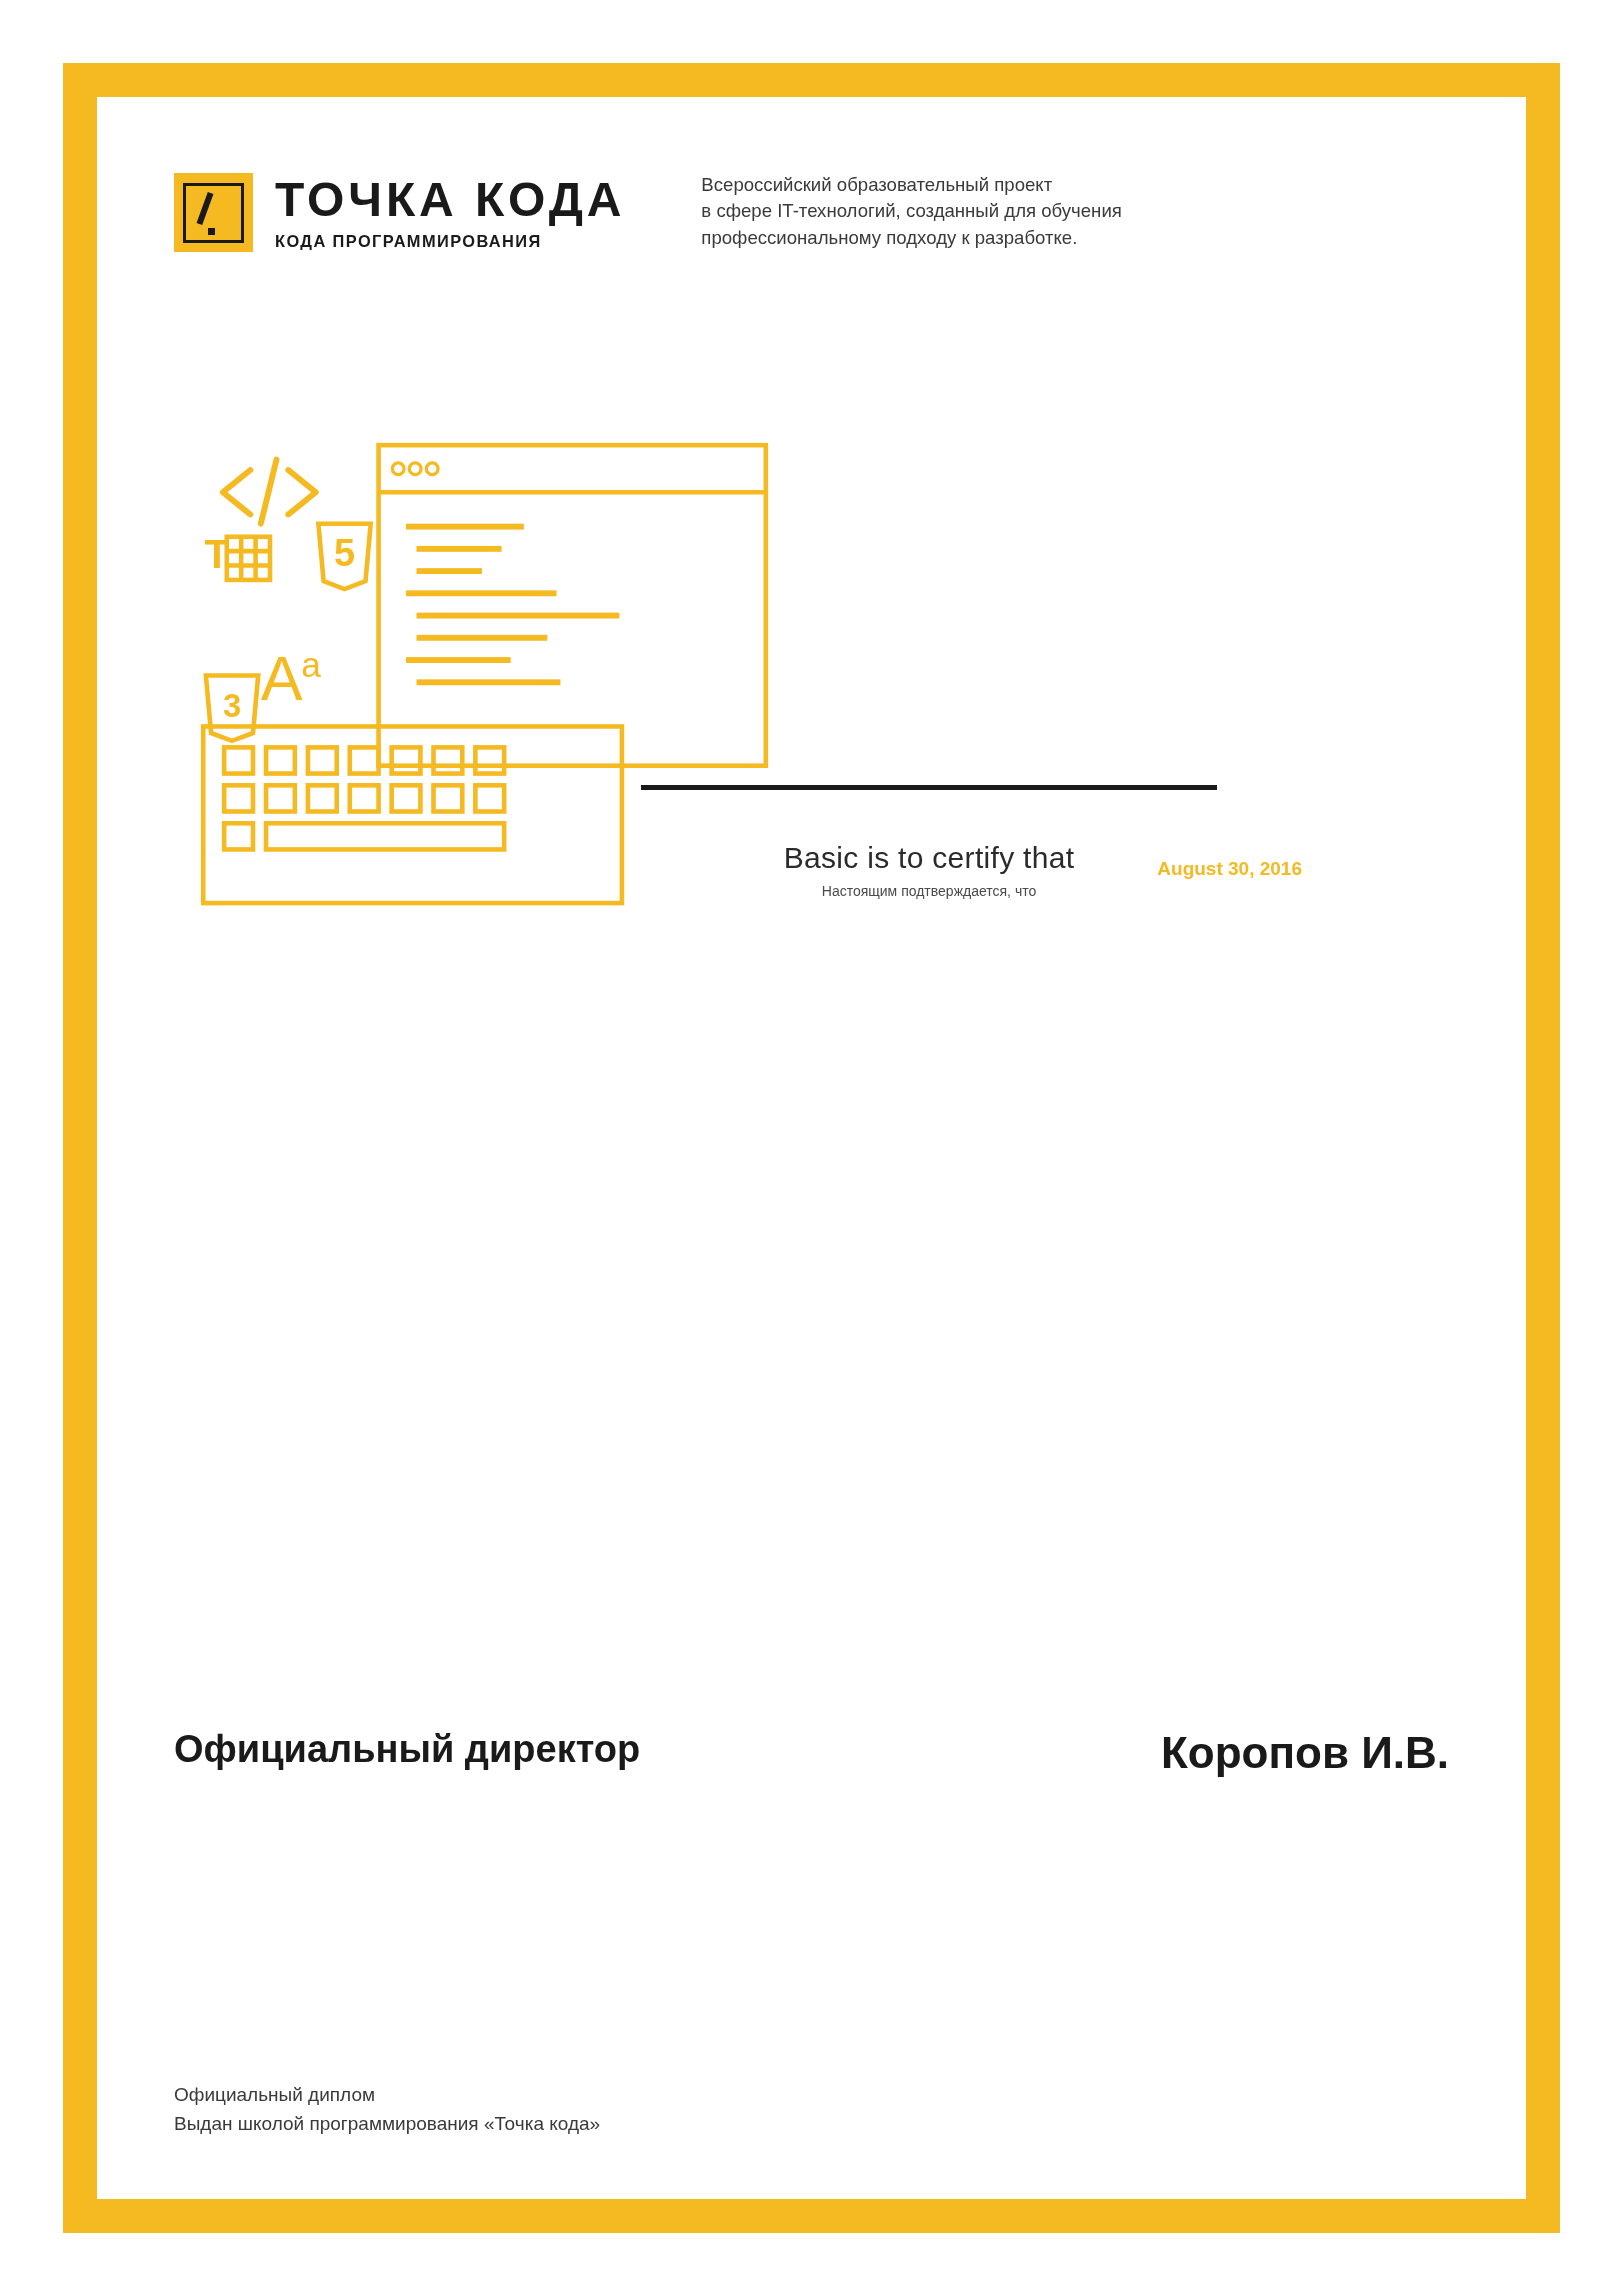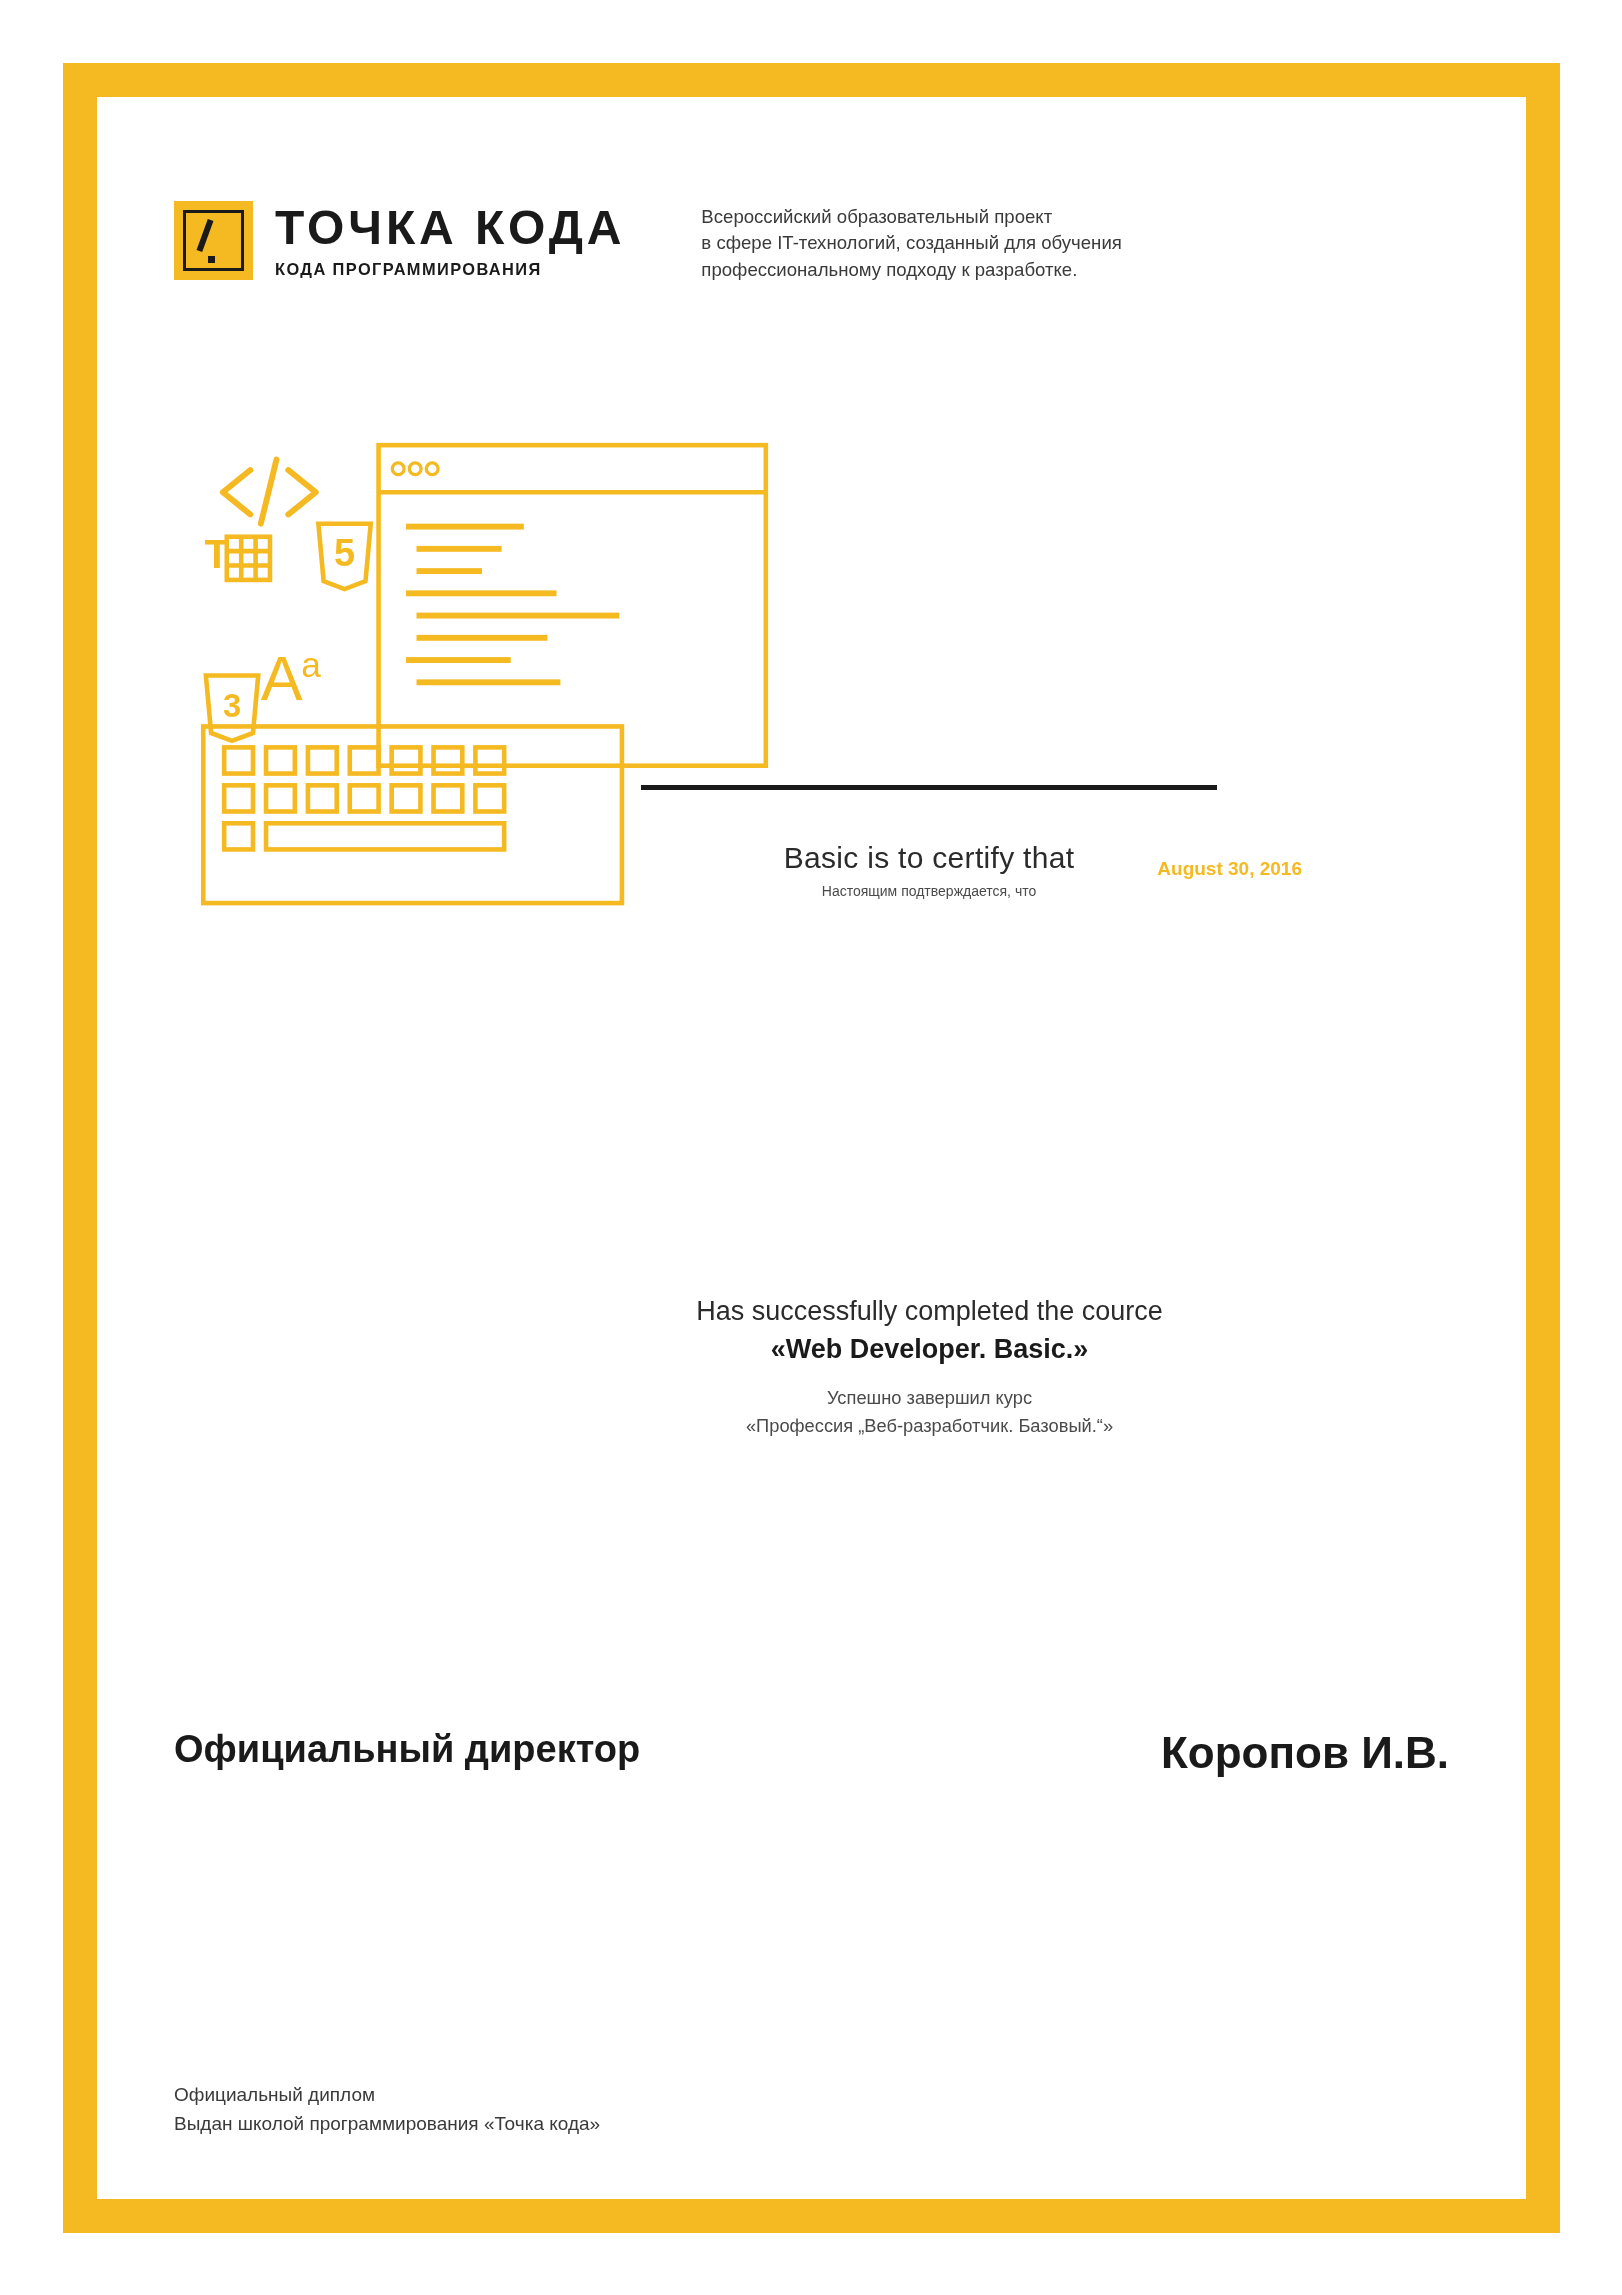--- a/index.html
+++ b/index.html
@@ -37,22 +37,21 @@
     background: #ffffff;
   }
 
   
   .header {
     position: absolute;
     left: 174px;
     top: 165px;
     width: 1243px;
     display: flex;
-    align-items: center;
-    margin-top: 32px;
+    align-items: flex-end;
   }
   .brand {
     display: flex;
     align-items: flex-start;
   }
   .brand-mark {
     width: 79px;
     height: 79px;
     background: #F5B921;
     position: relative;
@@ -315,28 +314,20 @@
   </div>
 
   <div class="diploma-block">
     <div class="rule"></div>
     <div class="rule"></div>
     <div class="diploma-date">August 30, 2016</div>
     <div class="certify-en">Basic is to certify that</div>
     <div class="certify-ru">Настоящим подтверждается, что</div>
   </div>
 
-  <div class="course-block">
-    <div class="course-en">Has successfully completed the cource</div>
-    <div class="course-en-name">«Web Developer. Basic.»</div>
-    <div class="course-ru">
-      <div>Успешно завершил курс</div>
-      <div>«Профессия „Веб-разработчик. Базовый.“»</div>
-    </div>
-  </div>
 
   <div class="sign-title">Официальный директор</div>
   <div class="sign-name">Коропов И.В.</div>
 
   <div class="footer">
     <div>Официальный диплом</div>
     <div>Выдан школой программирования «Точка кода»</div>
   </div>
 
 </div>

